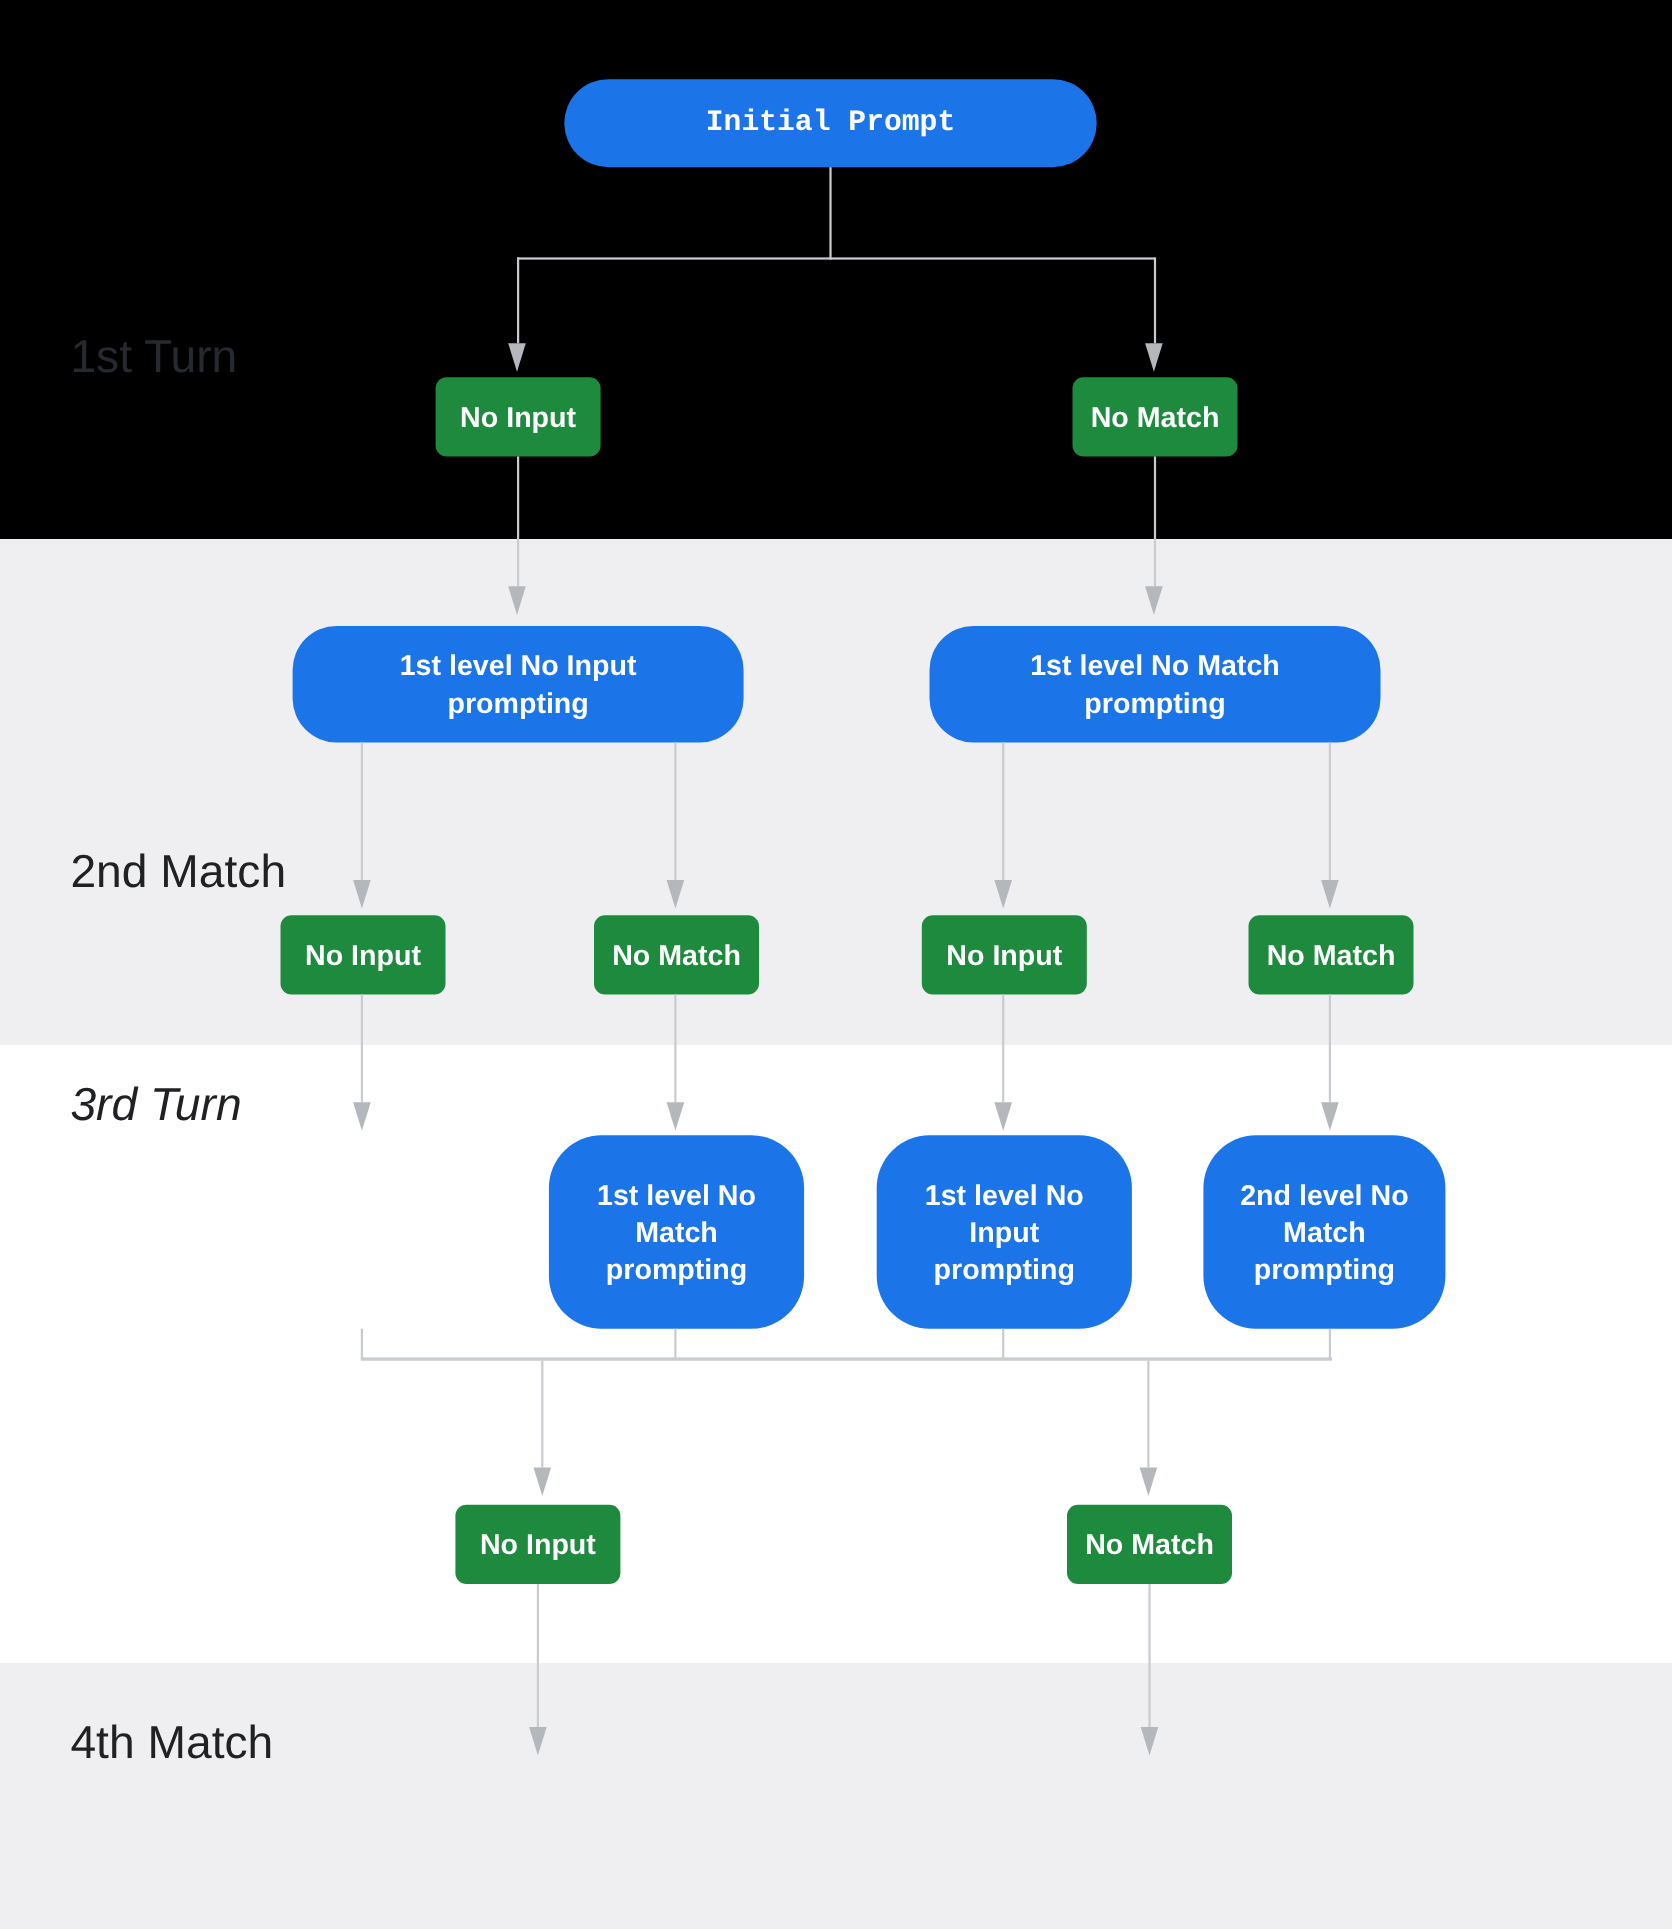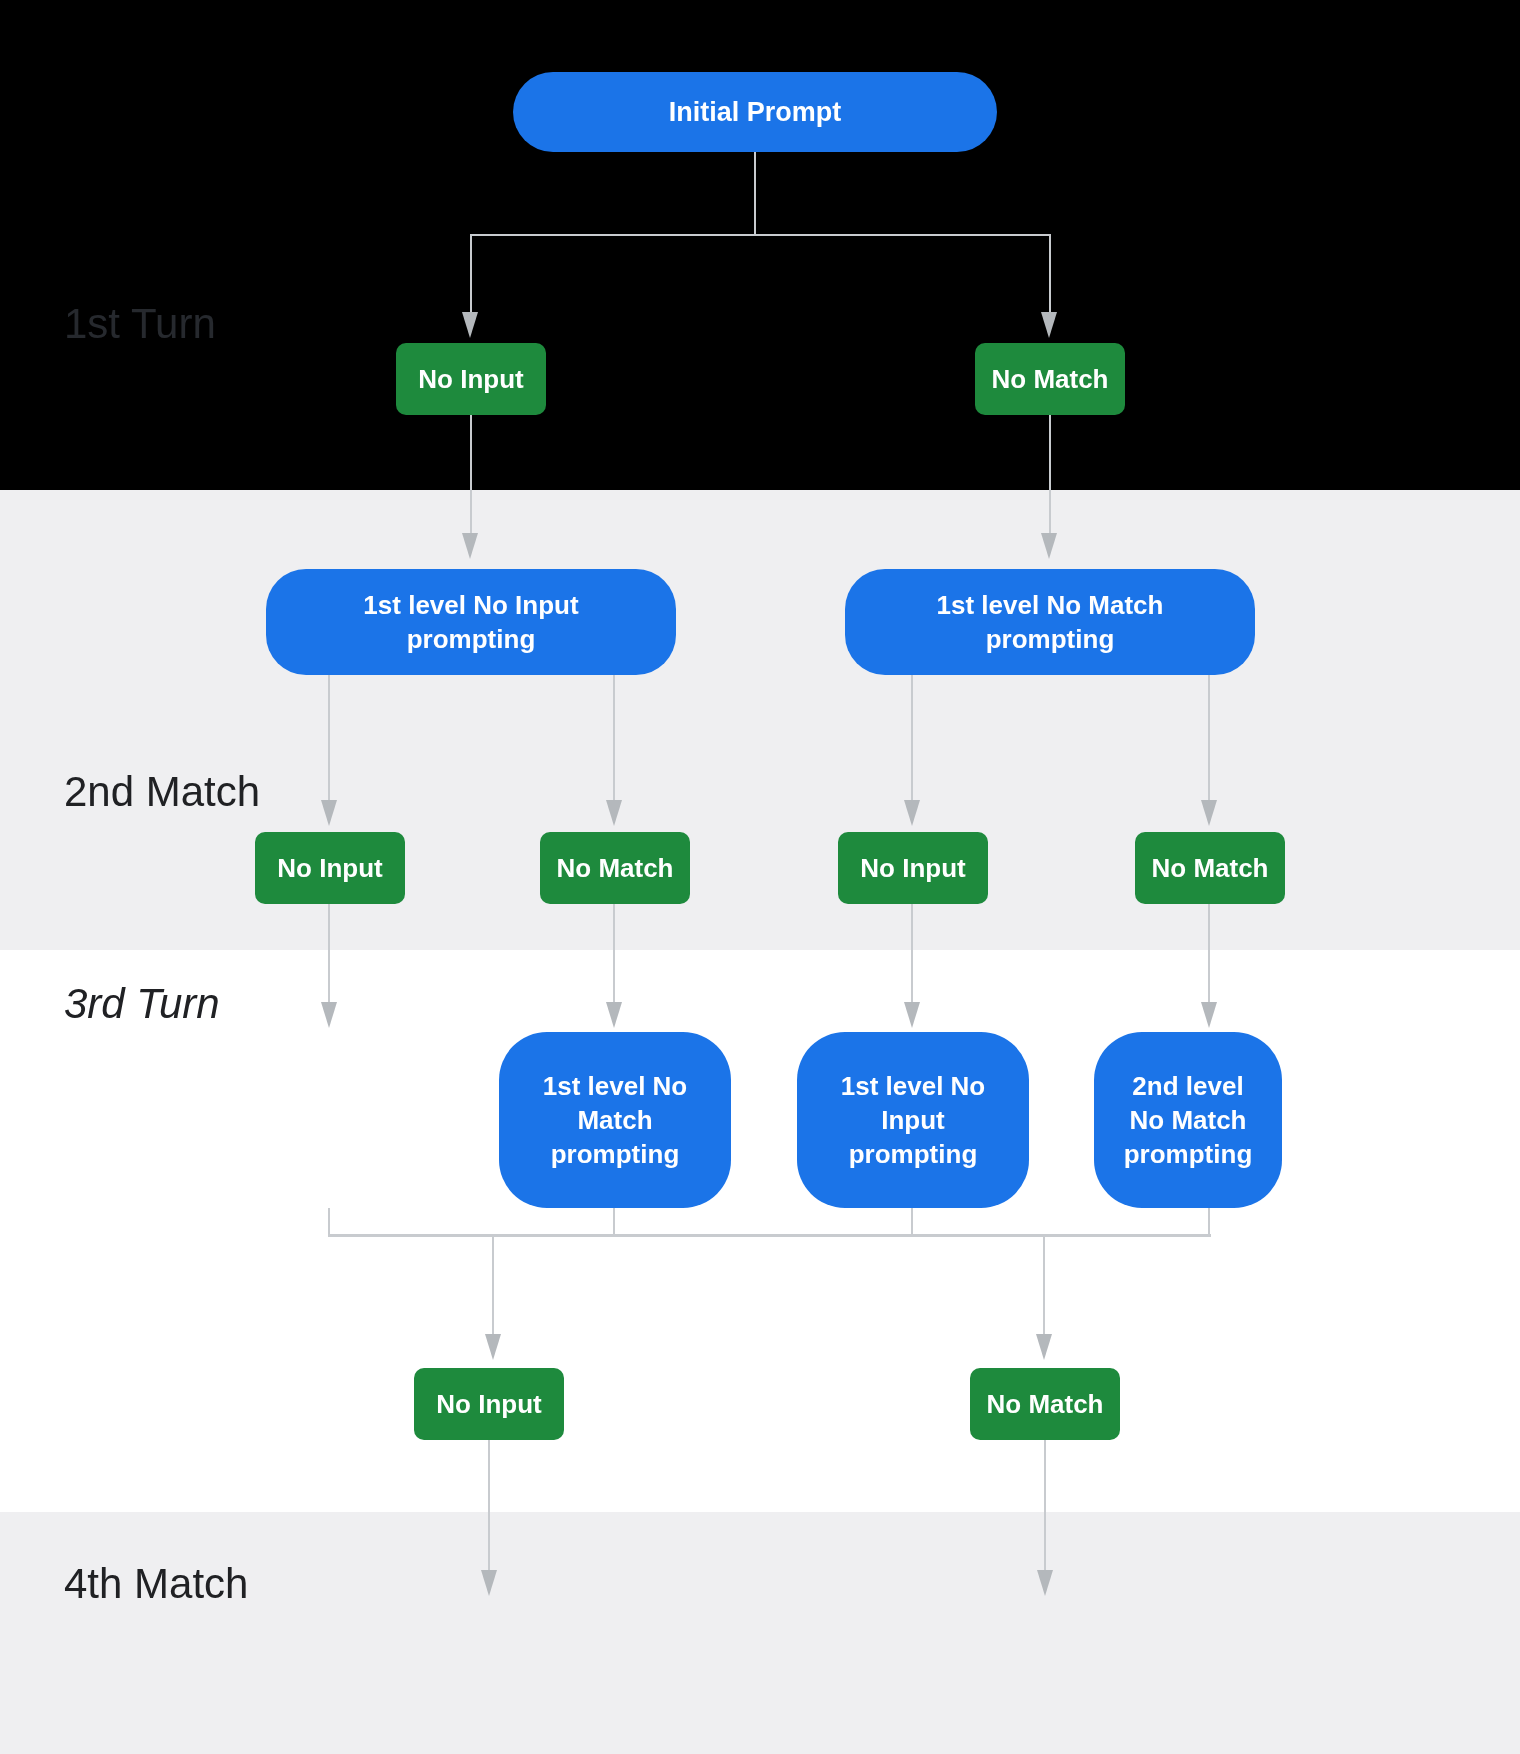--- a/index.html
+++ b/index.html
@@ -35,21 +35,21 @@
   <div class="band dark" style="top:0;height:490px;"></div>
   <div class="band gray" style="top:490px;height:460px;"></div>
   <div class="band white" style="top:950px;height:562px;"></div>
   <div class="band gray" style="top:1512px;height:242px;"></div>
 
   <div class="turn-label ondark" style="top:300px;">1st Turn</div>
   <div class="turn-label" style="top:768px;">2nd Match</div>
   <div class="turn-label" style="top:980px;font-style:italic;">3rd Turn</div>
   <div class="turn-label" style="top:1560px;">4th Match</div>
 
-  <div class="node pill" style="left:513px;top:72px;width:484px;height:80px;">Initial Prompt</div>
+  <div class="node pill" style="left:513px;top:72px;width:484px;height:80px;font-family:Liberation Mono, monospace;">Initial Prompt</div>
 
   <div>
     <div class="v" style="left:754px;top:152px;height:84px;"></div>
     <div class="h" style="left:470px;top:234px;width:580px;"></div>
     <div class="v" style="left:470px;top:234px;height:78px;"></div>
     <div class="ah" style="left:462px;top:312px;"></div>
     <div class="v" style="left:1049px;top:234px;height:78px;"></div>
     <div class="ah" style="left:1041px;top:312px;"></div>
   </div>
 
@@ -88,21 +88,21 @@
     <div class="v" style="left:613px;top:904px;height:98px;"></div>
     <div class="ah" style="left:606px;top:1002px;"></div>
     <div class="v" style="left:911px;top:904px;height:98px;"></div>
     <div class="ah" style="left:904px;top:1002px;"></div>
     <div class="v" style="left:1208px;top:904px;height:98px;"></div>
     <div class="ah" style="left:1201px;top:1002px;"></div>
   </div>
 
   <div class="node bluebox" style="left:499px;top:1032px;width:232px;height:176px;border-radius:48px;padding:0 26px;">1st level No Match prompting</div>
   <div class="node bluebox" style="left:797px;top:1032px;width:232px;height:176px;border-radius:48px;padding:0 26px;">1st level No Input prompting</div>
-  <div class="node bluebox" style="left:1094px;top:1032px;width:188px;height:176px;border-radius:48px;padding:0 26px;">2nd level No Match prompting</div>
+  <div class="node bluebox" style="left:1094px;top:1032px;width:220px;height:176px;border-radius:48px;padding:0 26px;">2nd level No Match prompting</div>
 
   <div>
     <div class="v" style="left:328px;top:1208px;height:28px;"></div>
     <div class="v" style="left:613px;top:1208px;height:28px;"></div>
     <div class="v" style="left:911px;top:1208px;height:28px;"></div>
     <div class="v" style="left:1208px;top:1208px;height:28px;"></div>
     <div class="h thick" style="left:328px;top:1234px;width:883px;"></div>
     <div class="v" style="left:492px;top:1237px;height:97px;"></div>
     <div class="ah" style="left:485px;top:1334px;"></div>
     <div class="v" style="left:1043px;top:1237px;height:97px;"></div>

